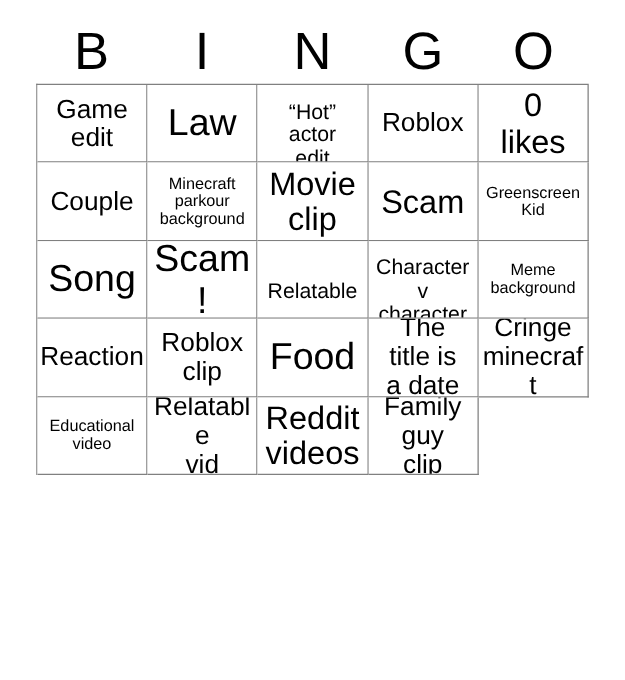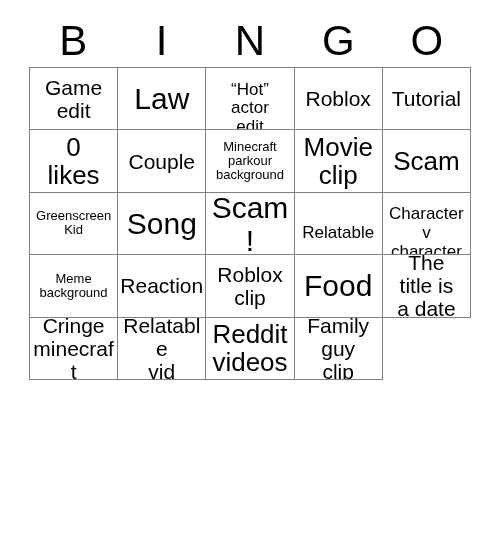--- a/index.html
+++ b/index.html
@@ -111,23 +111,20 @@
       </div>
       <div class="cell">
         <span class="cell-text fs-sm">“Hot”
 actor
 edit</span>
       </div>
       <div class="cell">
         <span class="cell-text fs-md">Roblox</span>
       </div>
       <div class="cell">
-        <span class="cell-text fs-md">Tutorial</span>
-      </div>
-      <div class="cell">
         <span class="cell-text fs-lg">0
 likes</span>
       </div>
       <div class="cell">
         <span class="cell-text fs-md">Couple</span>
       </div>
       <div class="cell">
         <span class="cell-text fs-xs">Minecraft
 parkour
 background</span>
@@ -174,20 +171,24 @@
       <div class="cell">
         <span class="cell-text fs-md">The
 title is
 a date</span>
       </div>
       <div class="cell">
         <span class="cell-text fs-md">Cringe
 minecraft</span>
       </div>
       <div class="cell">
+        <span class="cell-text fs-xs">Educational
+video</span>
+      </div>
+      <div class="cell">
         <span class="cell-text fs-md">Relatable
 vid</span>
       </div>
       <div class="cell">
         <span class="cell-text fs-lg">Reddit
 videos</span>
       </div>
       <div class="cell">
         <span class="cell-text fs-md">Family
 guy

